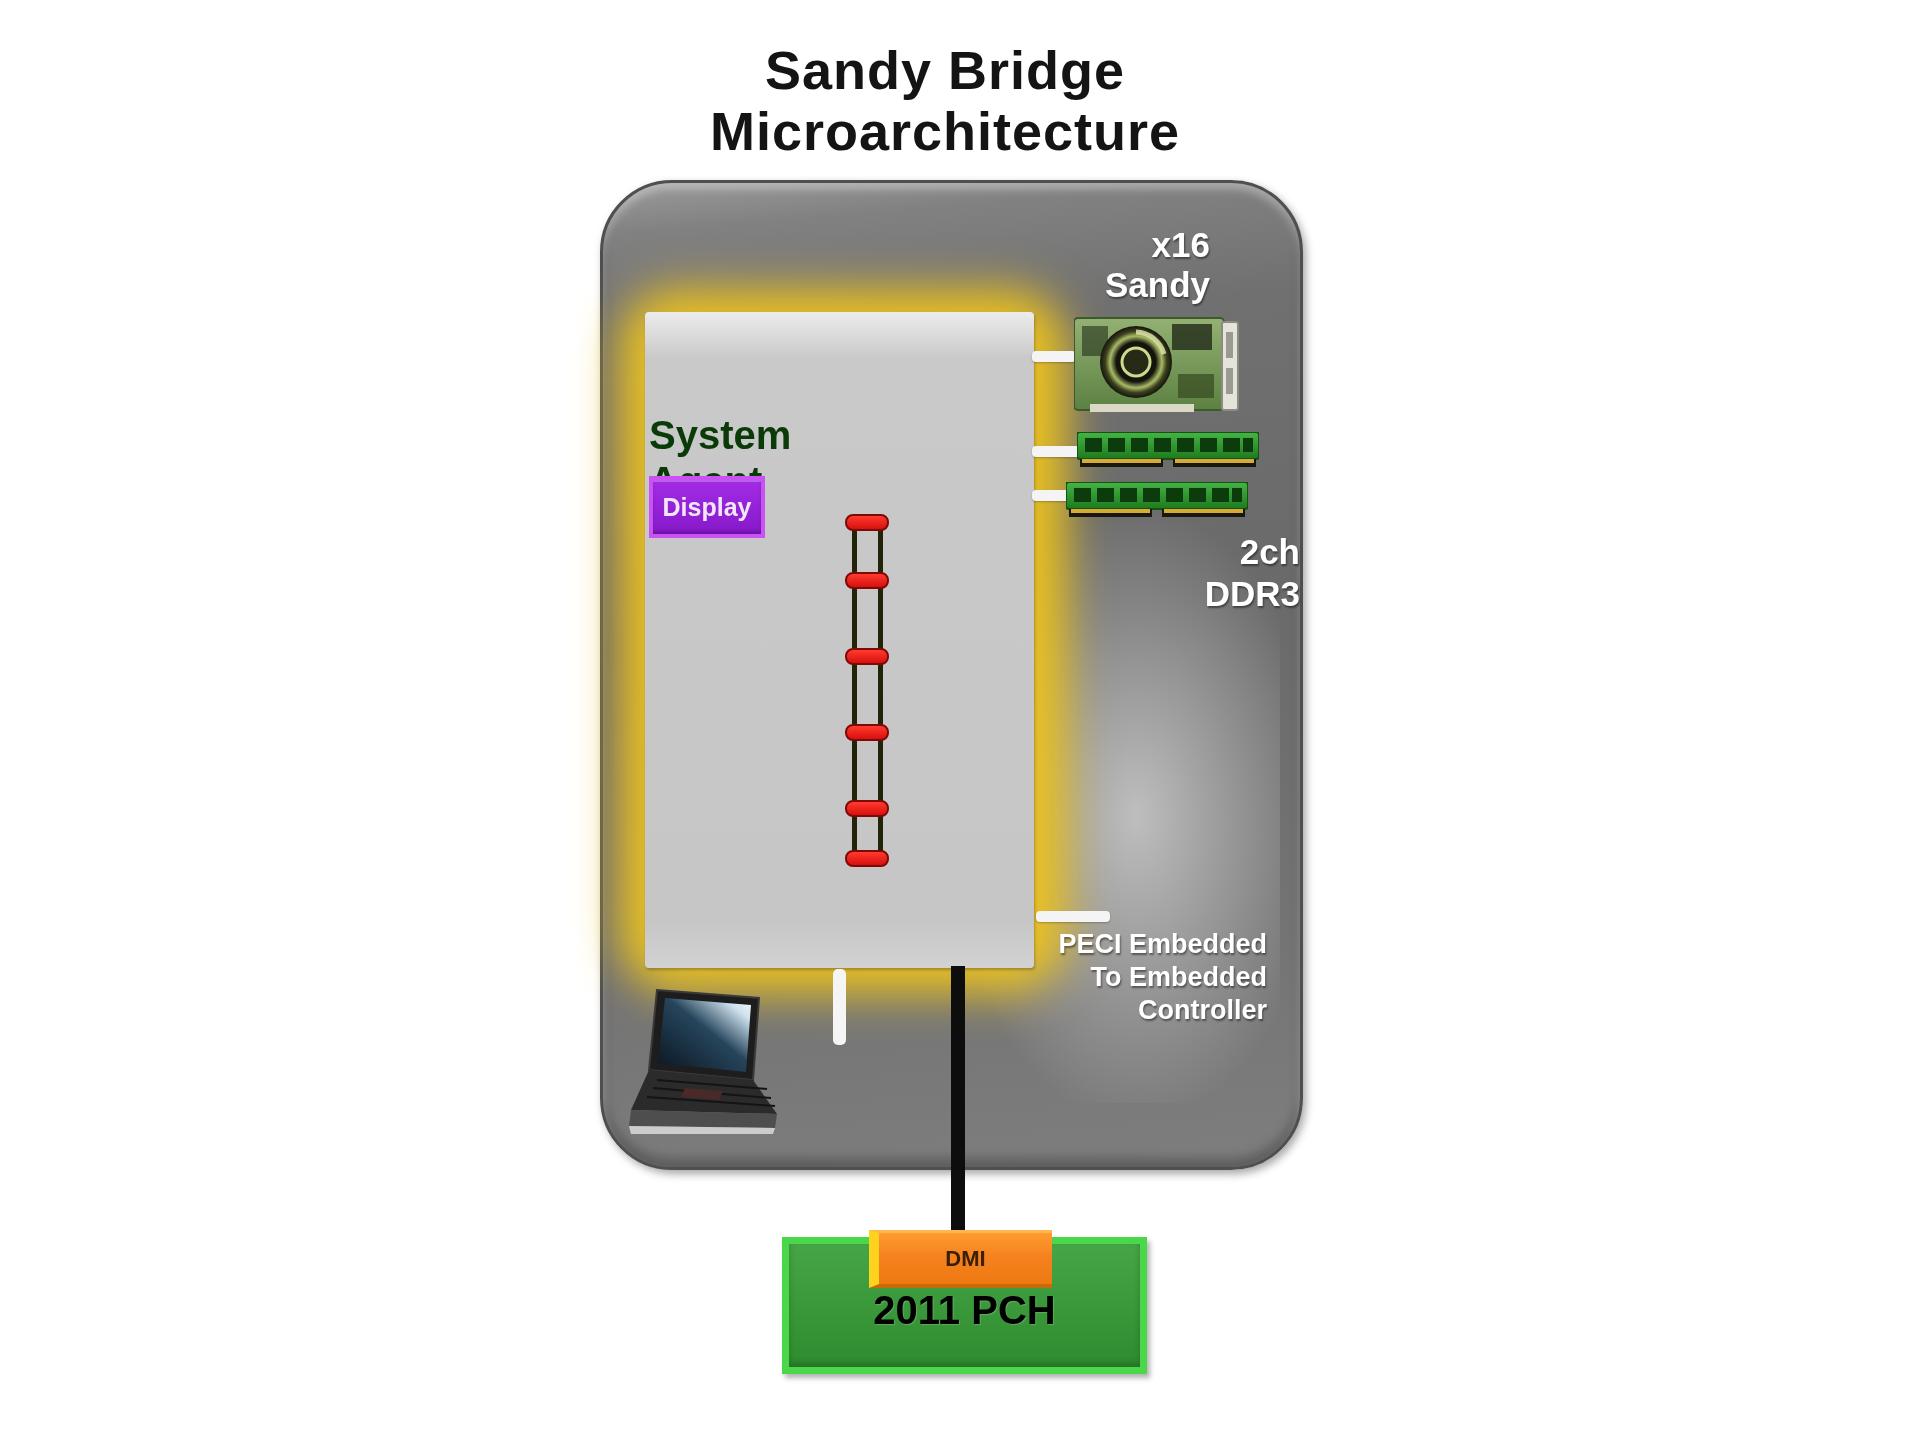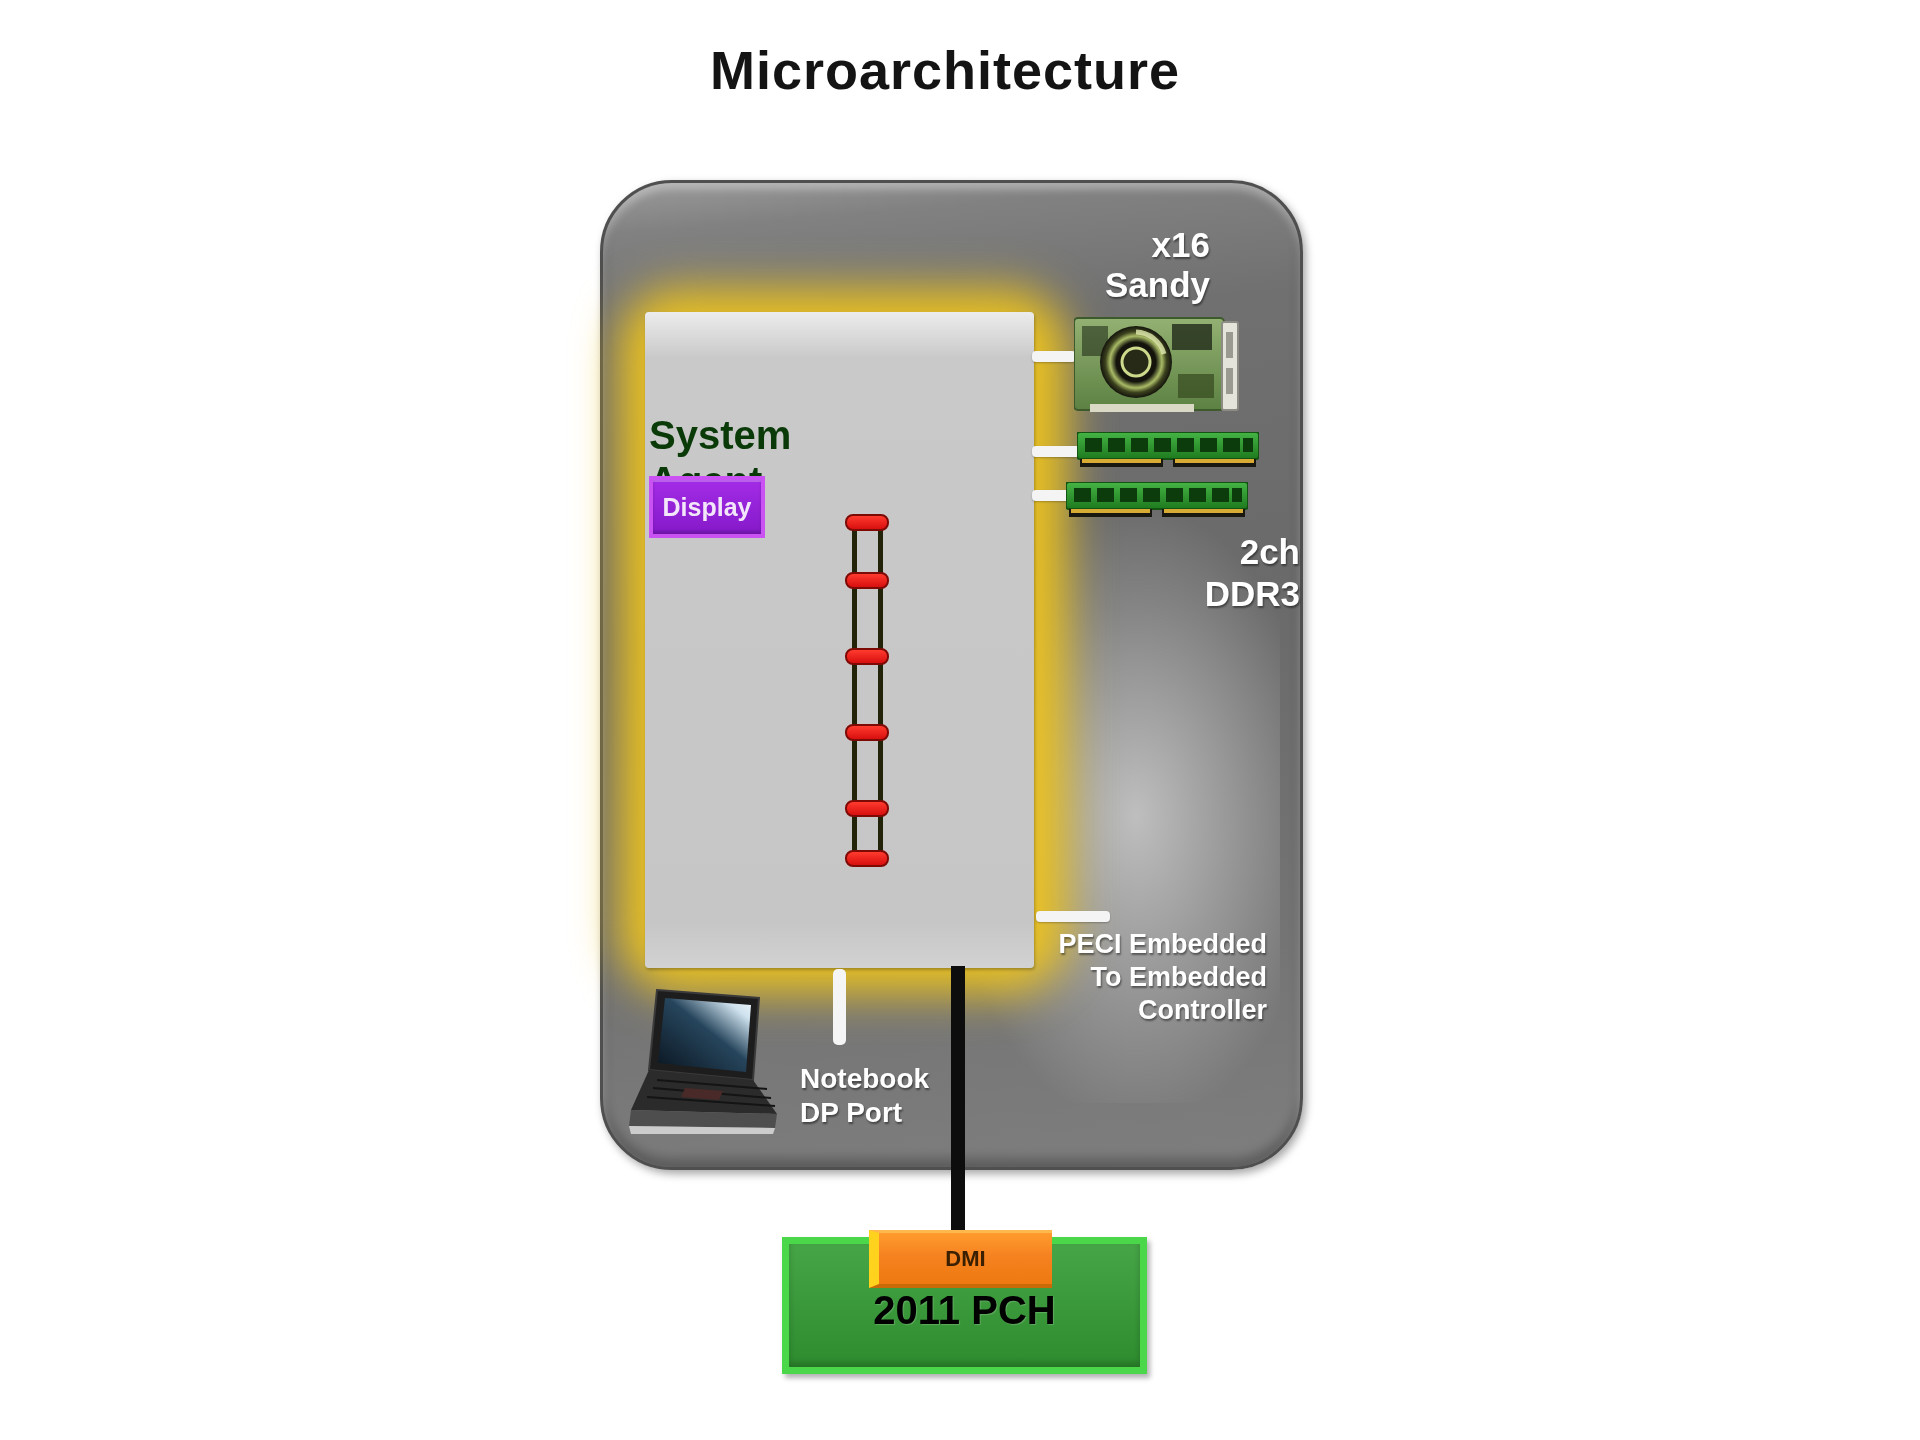--- a/index.html
+++ b/index.html
@@ -95,20 +95,21 @@
        background:linear-gradient(180deg,#ff9b2e 0%,#f58220 45%,#ee7910 100%);
        border-left:10px solid #ffd21e;border-top:3px solid #ffb84e;border-bottom:4px solid #c96a08;
        font-size:22px;font-weight:bold;color:#3a2000;}
 </style>
 </head>
 <body>
 
 <div class="canvas">
 
   <div class="title">
+    <div>Sandy Bridge</div>
     <div>Microarchitecture</div>
   </div>
 
   <div class="chip"></div>
   <div class="glow"></div>
 
   <div class="die"></div>
 
   <div class="box orange dmi">
     <span>DMI</span>
@@ -275,24 +276,20 @@
     <g stroke="#141414" stroke-width="2">
       <line x1="30" y1="92" x2="140" y2="101"></line>
         <line x1="26" y1="100" x2="144" y2="110"></line>
       <line x1="20" y1="109" x2="148" y2="118"></line>
     </g>
     <polygon points="58,100 96,103 92,112 54,109" fill="#4a2a28"></polygon>
     <polygon points="4,122 150,126 148,140 2,138" fill="#4e4e4e"></polygon>
     <polygon points="2,138 148,140 146,146 4,146" fill="#cccccc"></polygon>
   </svg>
 
-  <div class="wlabel nb-label">
-    <div>Notebook</div>
-    <div>DP Port</div>
-  </div>
 
   <div class="pch"></div>
   <div class="pch-dmi">
     <span>DMI</span>
   </div>
   <div class="pch-label">2011 PCH</div>
 
 </div>
 
 </body></html>

